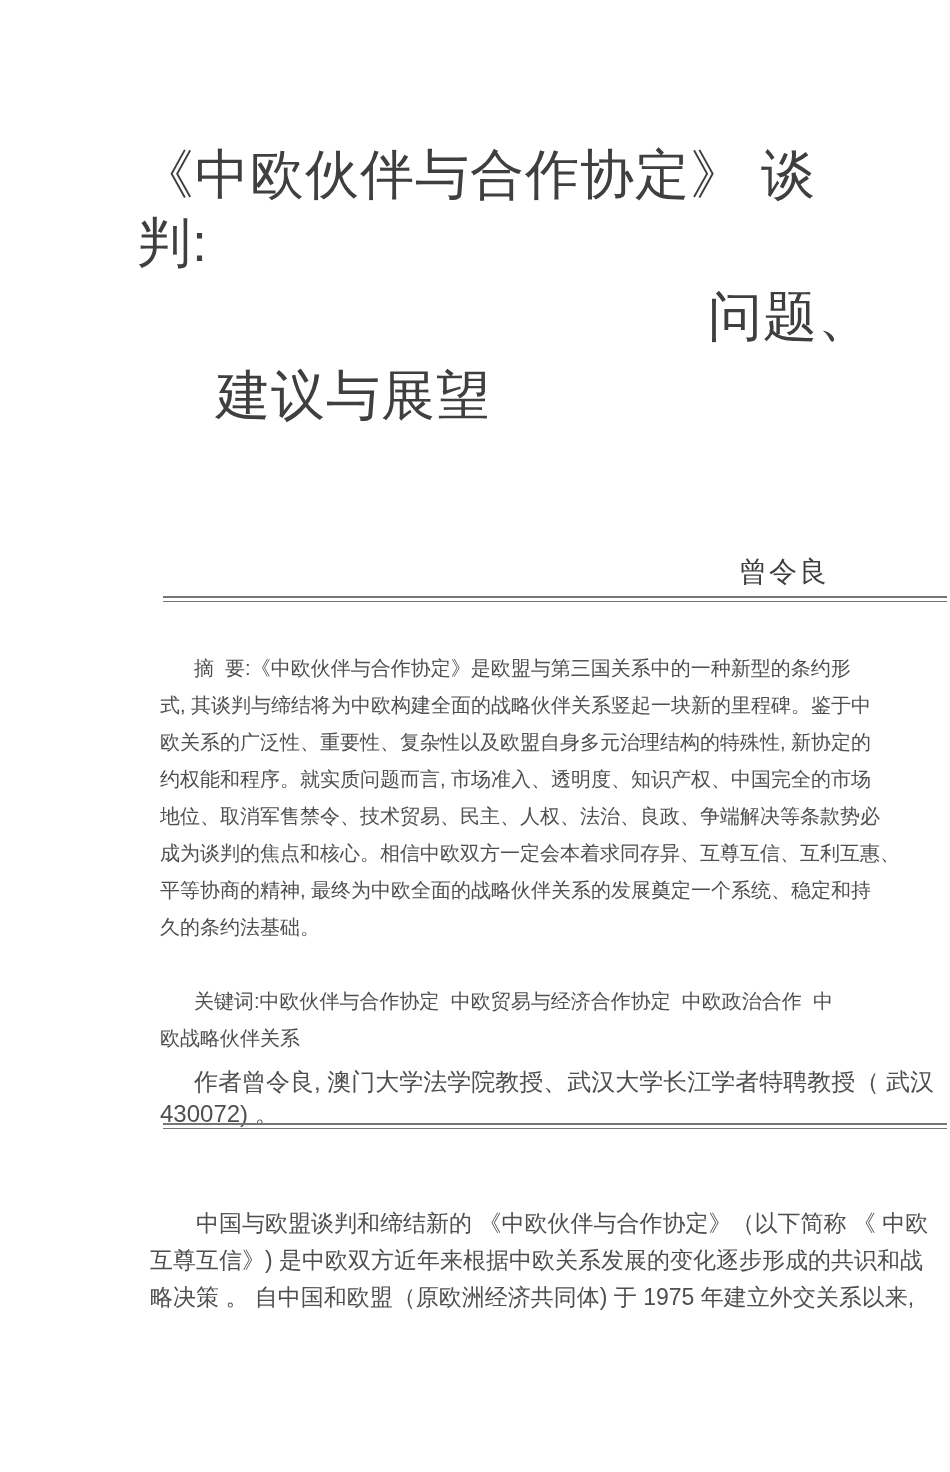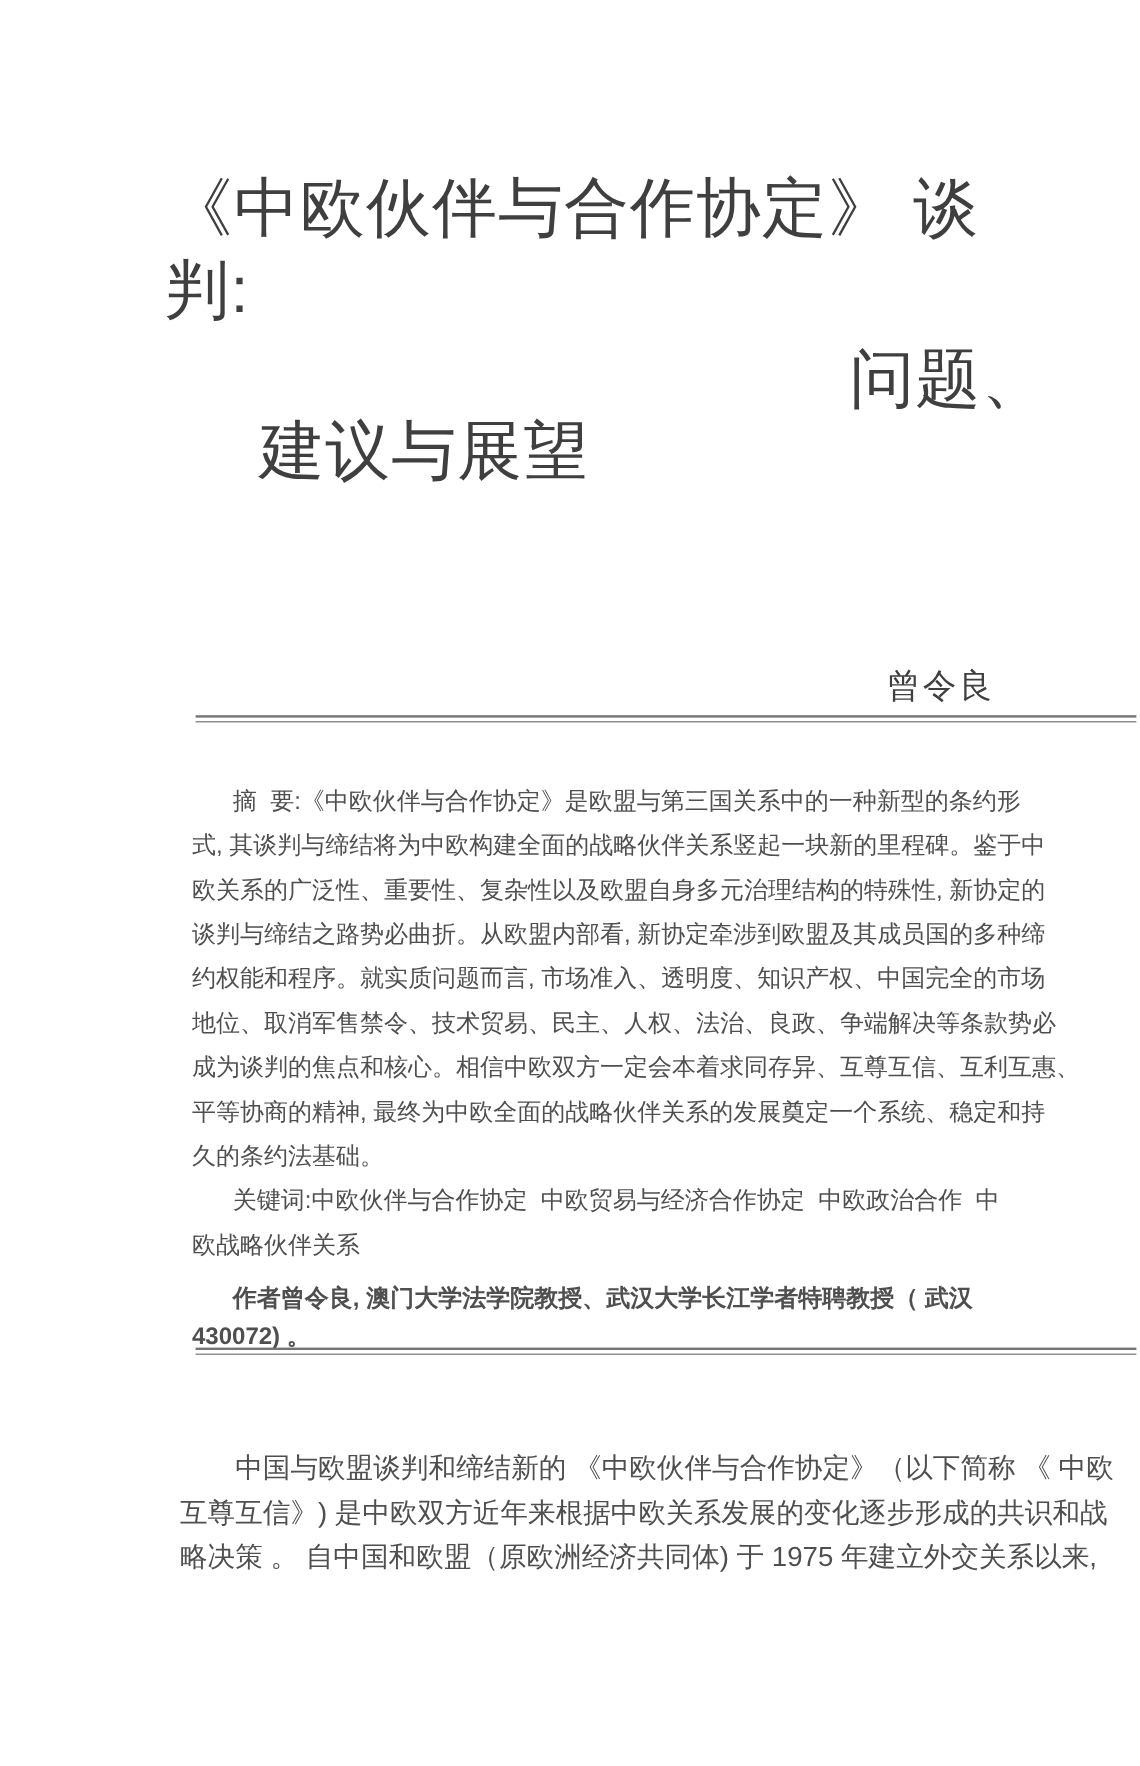--- a/index.html
+++ b/index.html
@@ -39,55 +39,53 @@
     color: var(--body-color, #4f4f4f);
   }
   .textblock .ln { white-space: pre; }
   .abstract-block {
     font-size: 20px;
     line-height: 37px;
     width: 680px;
   }
   .abstract-block .ln:first-child { text-indent: 34px; }
   .note-block {
-    font-size: 20px;
+    font-size: 24px;
     line-height: 32px;
     width: 680px;
-    font-weight: bold;
   }
   .note-block .ln:first-child { text-indent: 34px; }
   .body-block {
     font-size: 23px;
     line-height: 37px;
     width: 780px;
   }
   .body-block .ln:first-child { text-indent: 46px; }
 </style>
 </head>
 <body>
 
 <div id="page">
 
   <div class="abs title-line" style="left:140px; top:146px;">《中欧伙伴与合作协定》 谈</div>
 
   <div class="abs title-line" style="left:137px; top:214px;">判:</div>
 
   <div class="abs title-line" style="left:708px; top:288px;">问题、</div>
 
-  <div class="abs title-line" style="left:216px; top:348px;">建议与展望</div>
+  <div class="abs title-line" style="left:216px; top:367px;">建议与展望</div>
 
   <div class="abs author-name" style="left:700px; top:553px;margin-left:39px;">曾令良</div>
 
   <div class="abs double-rule" style="left:163px; top:596px; width:784px;"></div>
 
   <div class="abs textblock abstract-block" style="left:160px; top:650px;">
       <div class="ln">摘  要:《中欧伙伴与合作协定》是欧盟与第三国关系中的一种新型的条约形</div>
       <div class="ln">式, 其谈判与缔结将为中欧构建全面的战略伙伴关系竖起一块新的里程碑。鉴于中</div>
       <div class="ln">欧关系的广泛性、重要性、复杂性以及欧盟自身多元治理结构的特殊性, 新协定的</div>
-      <div class="ln">谈判与缔结之路势必曲折。从欧盟内部看, 新协定牵涉到欧盟及其成员国的多种缔</div>
       <div class="ln">约权能和程序。就实质问题而言, 市场准入、透明度、知识产权、中国完全的市场</div>
       <div class="ln">地位、取消军售禁令、技术贸易、民主、人权、法治、良政、争端解决等条款势必</div>
       <div class="ln">成为谈判的焦点和核心。相信中欧双方一定会本着求同存异、互尊互信、互利互惠、</div>
       <div class="ln">平等协商的精神, 最终为中欧全面的战略伙伴关系的发展奠定一个系统、稳定和持</div>
       <div class="ln">久的条约法基础。</div>
     </div>
 
   <div class="abs textblock abstract-block" style="left:160px; top:983px;">
       <div class="ln">关键词:中欧伙伴与合作协定  中欧贸易与经济合作协定  中欧政治合作  中</div>
       <div class="ln">欧战略伙伴关系</div>

